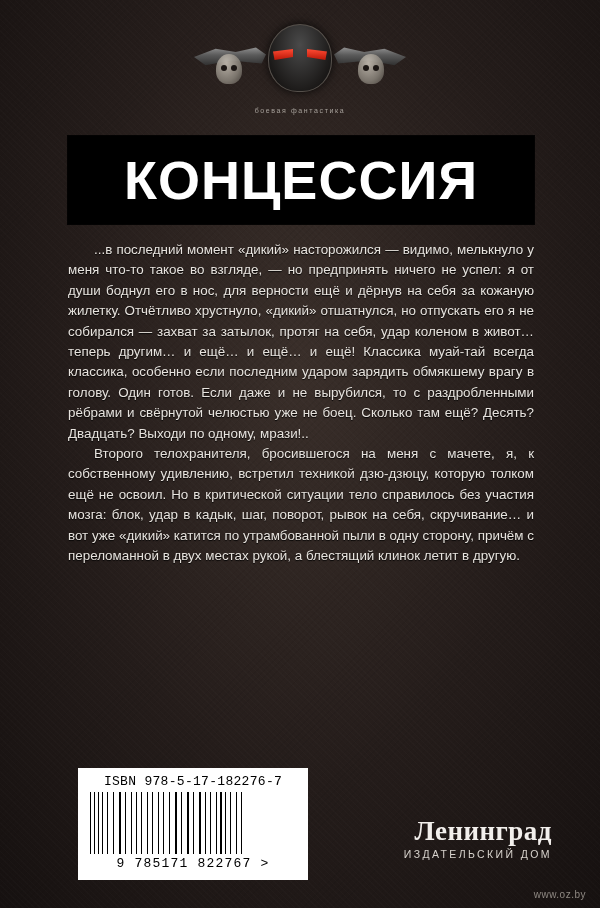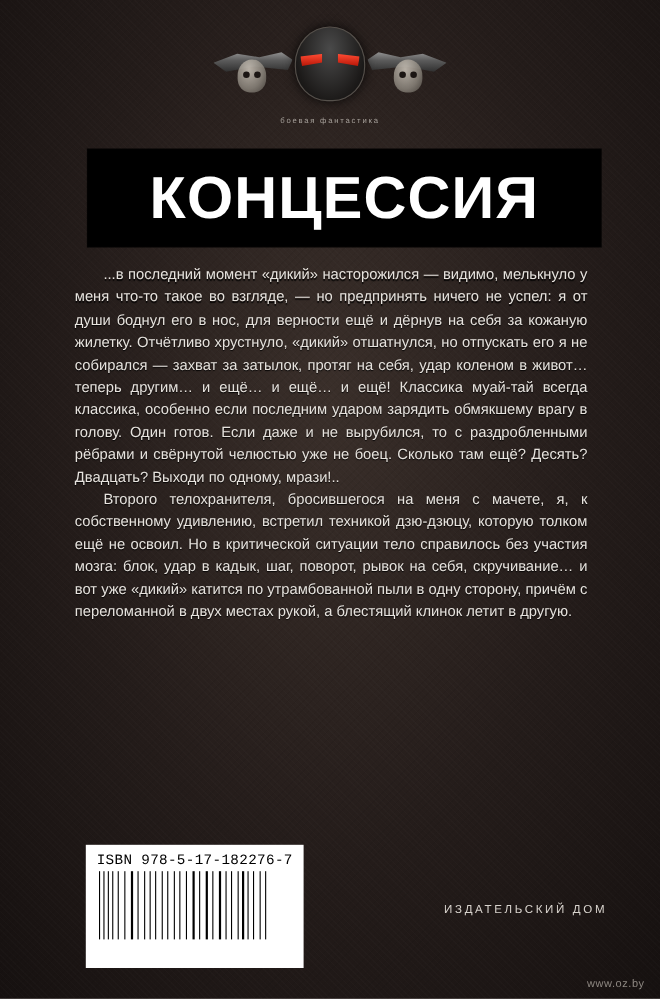--- a/index.html
+++ b/index.html
@@ -123,21 +123,21 @@
     font-size: 7px;
     letter-spacing: 1.6px;
     color: #a6a09a;
     text-transform: lowercase;
     font-family: "Liberation Sans", sans-serif;
   }
 
   
   .title-plate {
     position: absolute;
-    left: 80px;
+    left: 68px;
     top: 136px;
     width: 466px;
     height: 88px;
     background: #000000;
     display: flex;
     align-items: center;
     justify-content: center;
     box-shadow: 0 0 0 1px rgba(0,0,0,.9);
     text-align: center;
   }
@@ -167,21 +167,21 @@
   .blurb p {
     margin: 0;
     text-indent: 26px;
   }
 
   
   .barcode-box {
     position: absolute;
     left: 78px;
     top: 768px;
-    width: 198px;
+    width: 230px;
     height: 112px;
     background: #ffffff;
     padding: 6px 8px 16px 8px;
     box-sizing: border-box;
   }
   .isbn-line {
     font-family: "Liberation Mono", monospace;
     font-size: 13px;
     color: #000;
     letter-spacing: .3px;
@@ -328,21 +328,23 @@
         <span style="width: 1px; background: transparent;"></span>
         <span style="width: 1px; background: rgb(0, 0, 0);"></span>
         <span style="width: 2px; background: transparent;"></span>
         <span style="width: 1px; background: rgb(0, 0, 0);"></span>
         <span style="width: 3px; background: transparent;"></span>
         <span style="width: 1px; background: rgb(0, 0, 0);"></span>
         <span style="width: 2px; background: transparent;"></span>
         <span style="width: 1px; background: rgb(0, 0, 0);"></span>
         <span style="width: 2px; background: transparent;"></span>
       </div>
+    <div class="barcode-digits">9 785171 822767 &gt;</div>
   </div>
 
   <div class="publisher">
+    <div class="name">Ленинград</div>
     <div class="sub">издательский дом</div>
   </div>
 
   <div class="site">www.oz.by</div>
 
 </div>
 
 </body></html>

